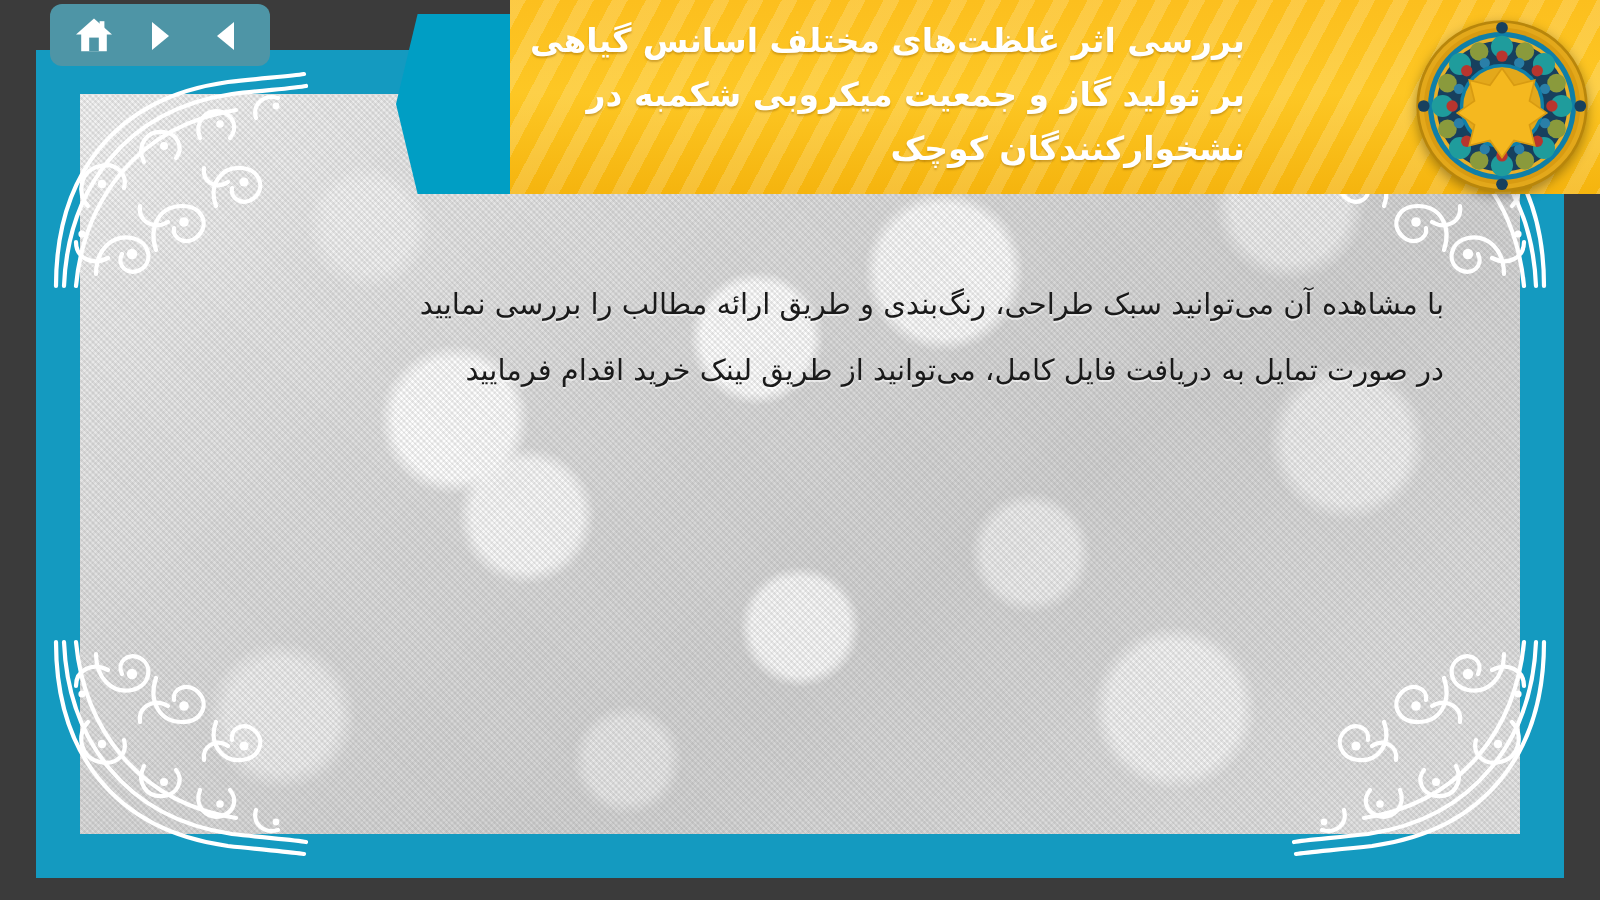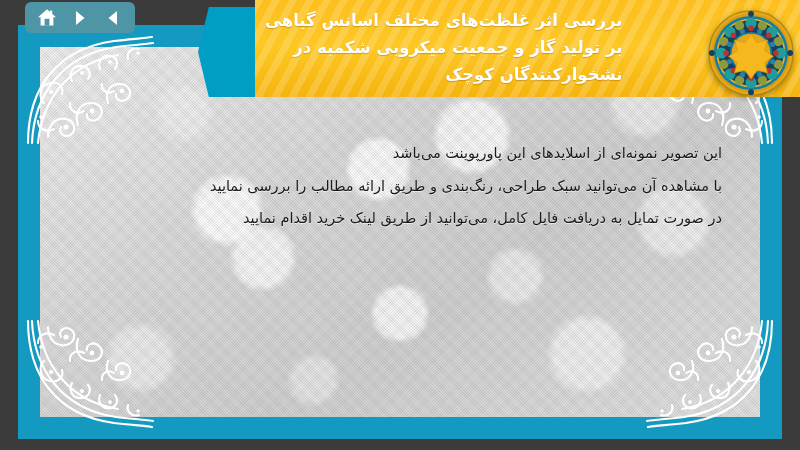--- a/index.html
+++ b/index.html
@@ -265,23 +265,22 @@
         <circle cx="100" cy="62" r="2.3"></circle>
           <circle cx="29" cy="63" r="2.1"></circle>
         <circle cx="60" cy="44" r="2.0"></circle>
           <circle cx="88" cy="33" r="1.9"></circle>
         <circle cx="116" cy="24" r="1.7"></circle>
           <circle cx="19" cy="88" r="1.8"></circle>
       </g>
     </svg>
 
     <div id="slide-body">
-      <div class="body-line">این تصویر نمونه‌ای از اسلایدهای این پاورپوینت می‌باشد</div>
       <div class="body-line">با مشاهده آن می‌توانید سبک طراحی، رنگ‌بندی و طریق ارائه مطالب را بررسی نمایید</div>
-      <div class="body-line">در صورت تمایل به دریافت فایل کامل، می‌توانید از طریق لینک خرید اقدام نمایید</div>
+      <div class="body-line">در صورت تمایل به دریافت فایل کامل، می‌توانید از طریق لینک خرید اقدام فرمایید</div>
     </div>
   </div>
 
   <div id="title-banner">
     <div id="banner-tail"></div>
     <div id="banner-body">
       <div id="banner-title">بررسی اثر غلظت‌های مختلف اسانس گیاهی
 بر تولید گاز و جمعیت میکروبی شکمبه در
 نشخوارکنندگان کوچک</div>
     </div>

